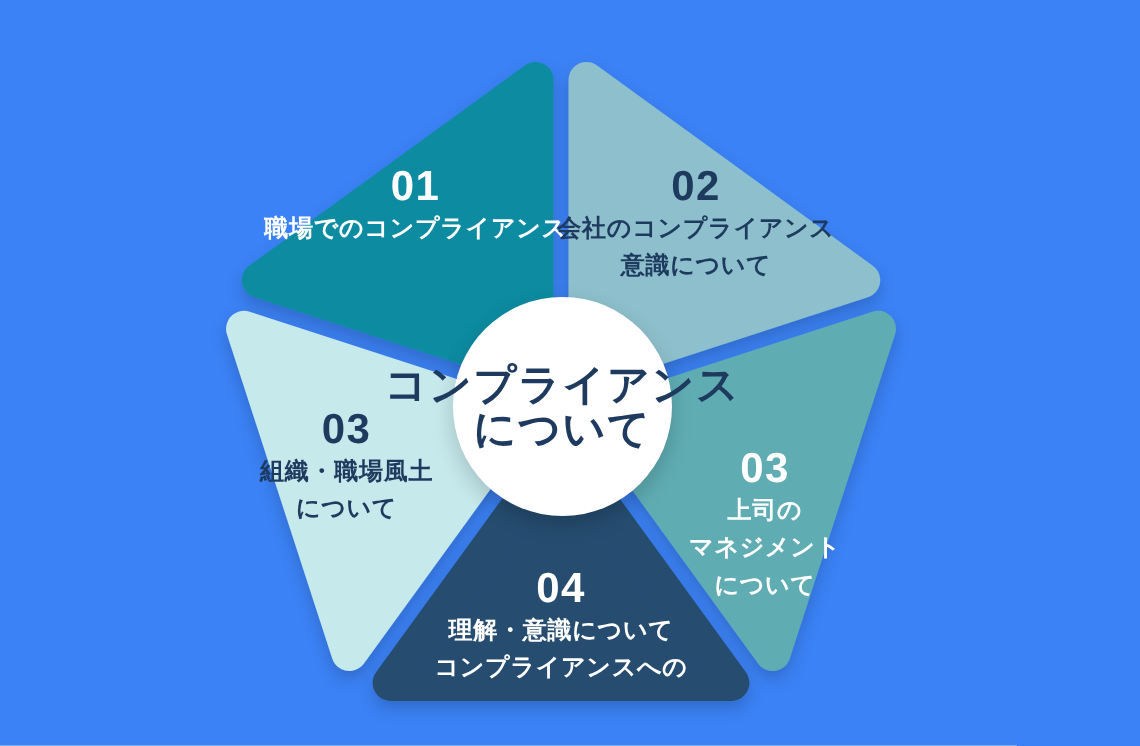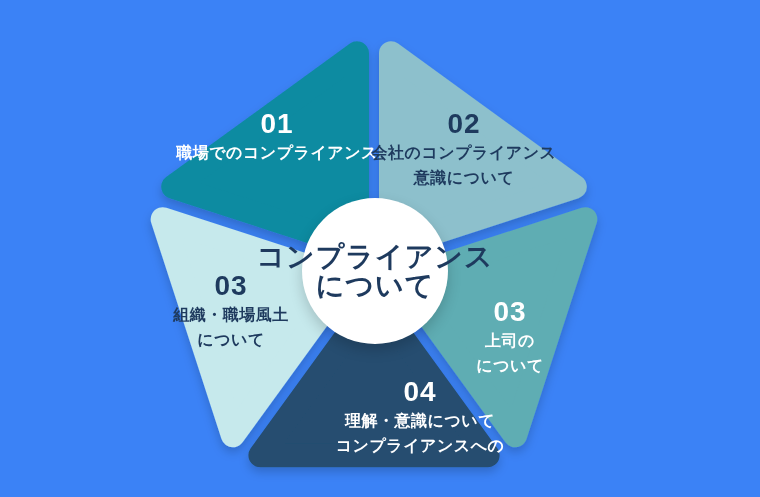--- a/index.html
+++ b/index.html
@@ -82,24 +82,25 @@
 
   <div class="seg-label pos-s2" style="color: rgb(30, 58, 94);">
     <div class="seg-num">02</div>
     <div class="seg-line">会社のコンプライアンス</div>
     <div class="seg-line">意識について</div>
   </div>
 
   <div class="seg-label pos-s3" style="color: rgb(255, 255, 255); margin-top: 36px;">
     <div class="seg-num">03</div>
     <div class="seg-line">上司の</div>
+    <div class="seg-line">マネジメント</div>
     <div class="seg-line">について</div>
   </div>
 
-  <div class="seg-label pos-s4" style="color: rgb(255, 255, 255); margin-left: 46px;">
+  <div class="seg-label pos-s4" style="color: rgb(255, 255, 255);">
     <div class="seg-num">04</div>
     <div class="seg-line">理解・意識について</div>
     <div class="seg-line">コンプライアンスへの</div>
   </div>
 
   <div class="seg-label pos-s5" style="color: rgb(30, 58, 94);">
     <div class="seg-num">03</div>
     <div class="seg-line">組織・職場風土</div>
     <div class="seg-line">について</div>
   </div>

